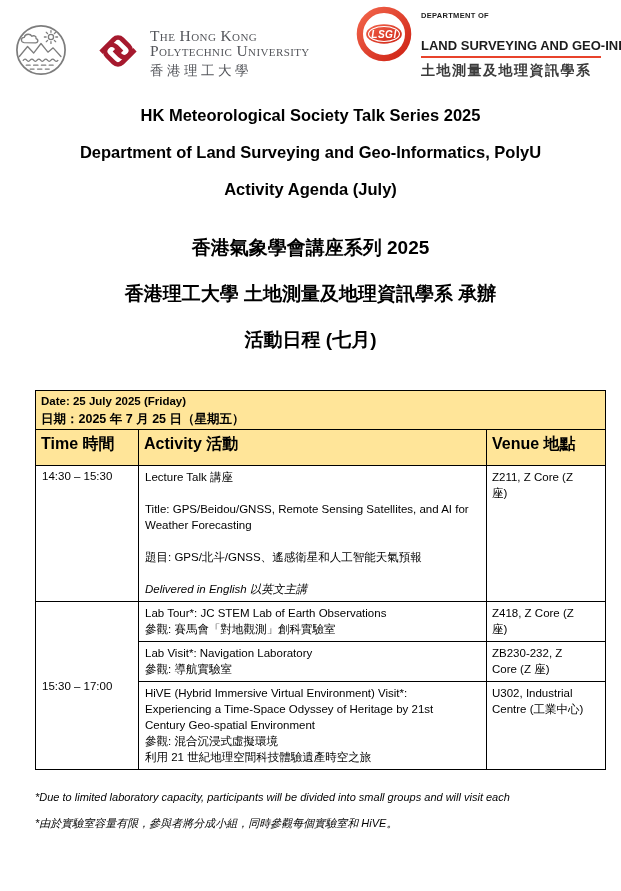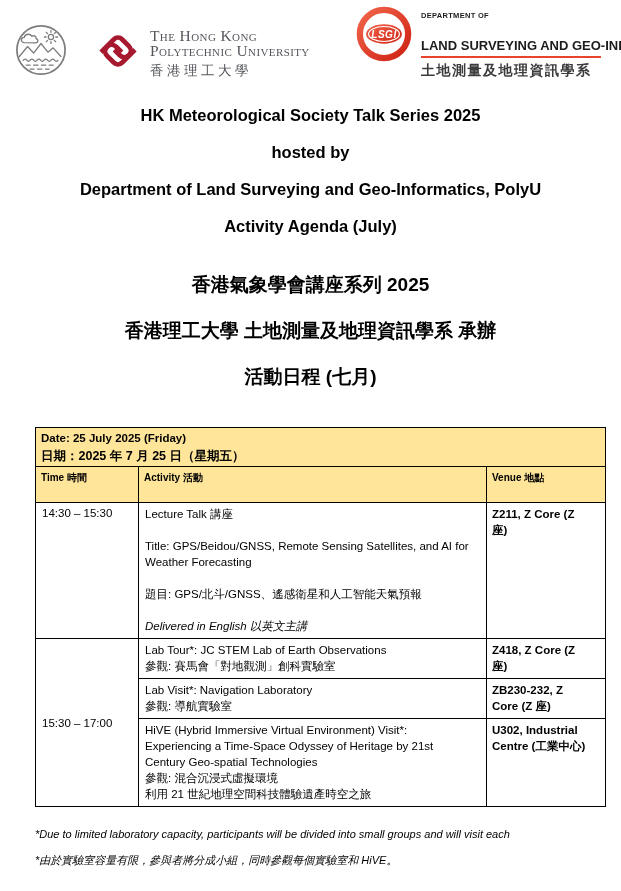--- a/index.html
+++ b/index.html
@@ -54,29 +54,29 @@
     border:1px solid var(--border);
     vertical-align:top;text-align:left;
   }
   .date-row td{
     background:var(--header-bg);
     font-weight:bold;padding:1px 5px;line-height:18px;
   }
   .date-zh{font-size:12.5px;}
   .cols-row th{
     background:var(--header-bg);
-    font-weight:bold;font-size:10px;
+    font-weight:bold;font-size:16px;
     height:36px;padding:4px 5px 0;
   }
   .time-cell{padding:4px 4px 4px 6px;white-space:nowrap;}
   .time-cell.middle{vertical-align:middle;margin-top:19px;}
   .activity-cell{padding:3px 8px 4px 6px;}
   .activity-cell .line{line-height:16px;min-height:16px;}
   .activity-cell .line.italic{font-style:italic;}
-  .venue-cell{padding:3px 16px 3px 5px;line-height:16px;font-weight:bold;}
+  .venue-cell{padding:3px 16px 3px 5px;line-height:16px;}
   
   .notes{margin:16px 0 0 35px;width:560px;font-style:italic;font-size:11px;color:#000;}
   .note-en div{line-height:22px;}
   .note-zh{margin-top:7px;line-height:16px;}
 </style>
 </head>
 <body>
 
 <div class="page">
 
@@ -127,21 +127,20 @@
         <div class="lsgi-l1">DEPARTMENT OF</div>
         <div class="lsgi-l2">LAND SURVEYING AND GEO-INFORMATICS</div>
         <div class="lsgi-rule"></div>
         <div class="lsgi-l3">土地測量及地理資訊學系</div>
       </div>
     </div>
   </header>
 
   <div class="title-en">
     <p>HK Meteorological Society Talk Series 2025</p>
-    <p>hosted by</p>
     <p>Department of Land Surveying and Geo-Informatics, PolyU</p>
     <p>Activity Agenda (July)</p>
   </div>
 
   <div class="title-zh">
     <p>香港氣象學會講座系列 2025</p>
     <p>香港理工大學 土地測量及地理資訊學系 承辦</p>
     <p>活動日程 (七月)</p>
   </div>
 
@@ -190,21 +189,21 @@
           <td class="activity-cell">
             <div class="line">Lab Visit*: Navigation Laboratory</div>
             <div class="line">參觀: 導航實驗室</div>
           </td>
           <td class="venue-cell">ZB230-232, Z Core (Z 座)</td>
         </tr>
         <tr>
           <td class="activity-cell">
             <div class="line">HiVE (Hybrid Immersive Virtual Environment) Visit*:</div>
             <div class="line">Experiencing a Time-Space Odyssey of Heritage by 21st</div>
-            <div class="line">Century Geo-spatial Technologies</div>
+            <div class="line">Century Geo-spatial Environment</div>
             <div class="line">參觀: 混合沉浸式虛擬環境</div>
             <div class="line">利用 21 世紀地理空間科技體驗遺產時空之旅</div>
           </td>
           <td class="venue-cell">U302, Industrial Centre (工業中心)</td>
         </tr>
       </tbody>
   </table>
 
   <div class="notes">
     <div class="note-en">

